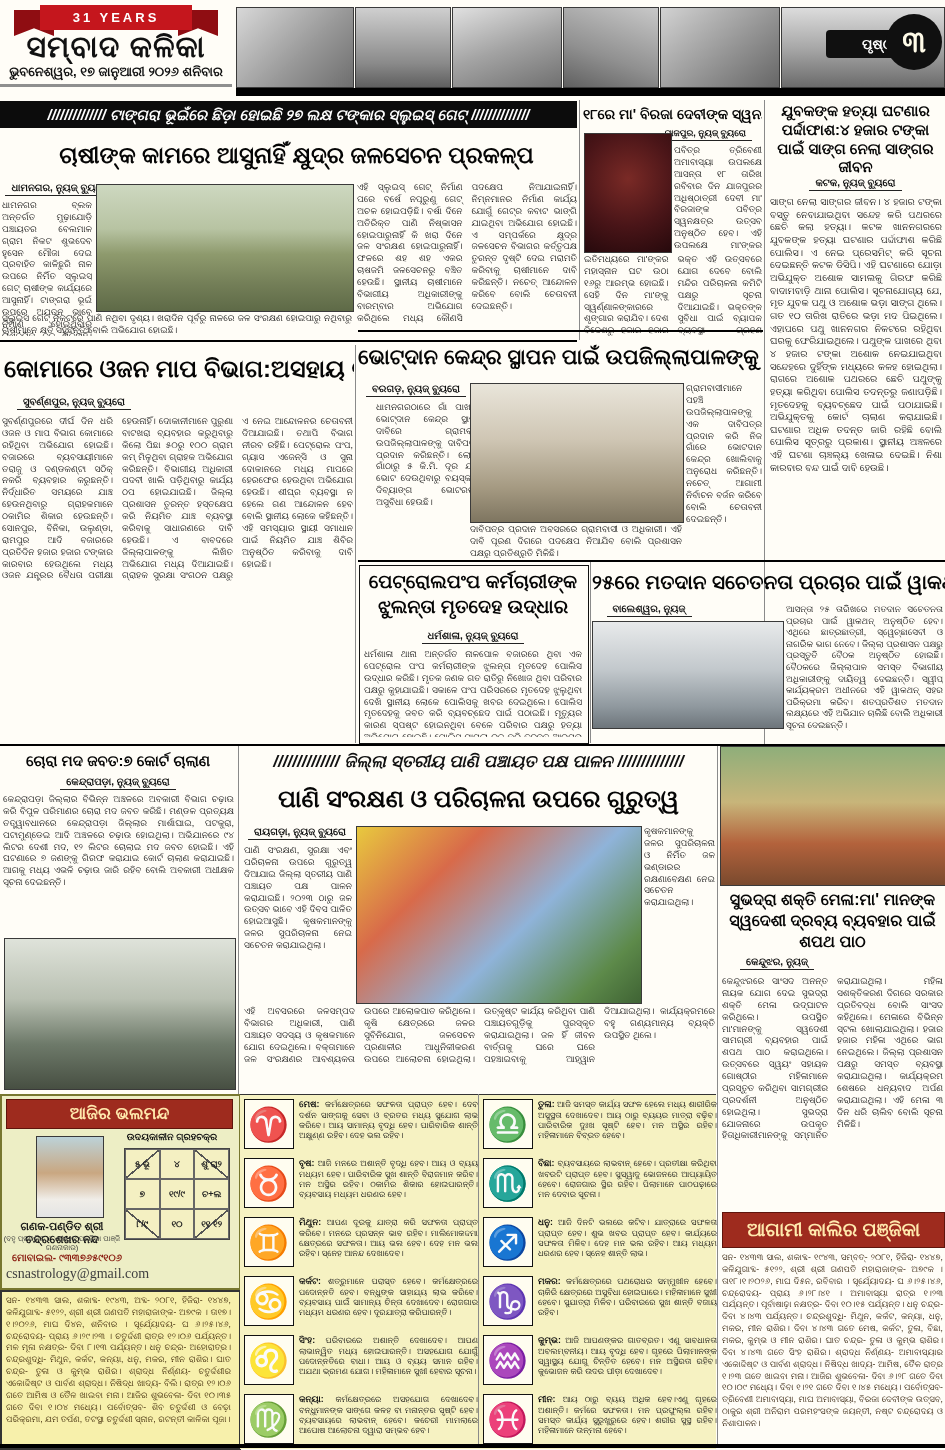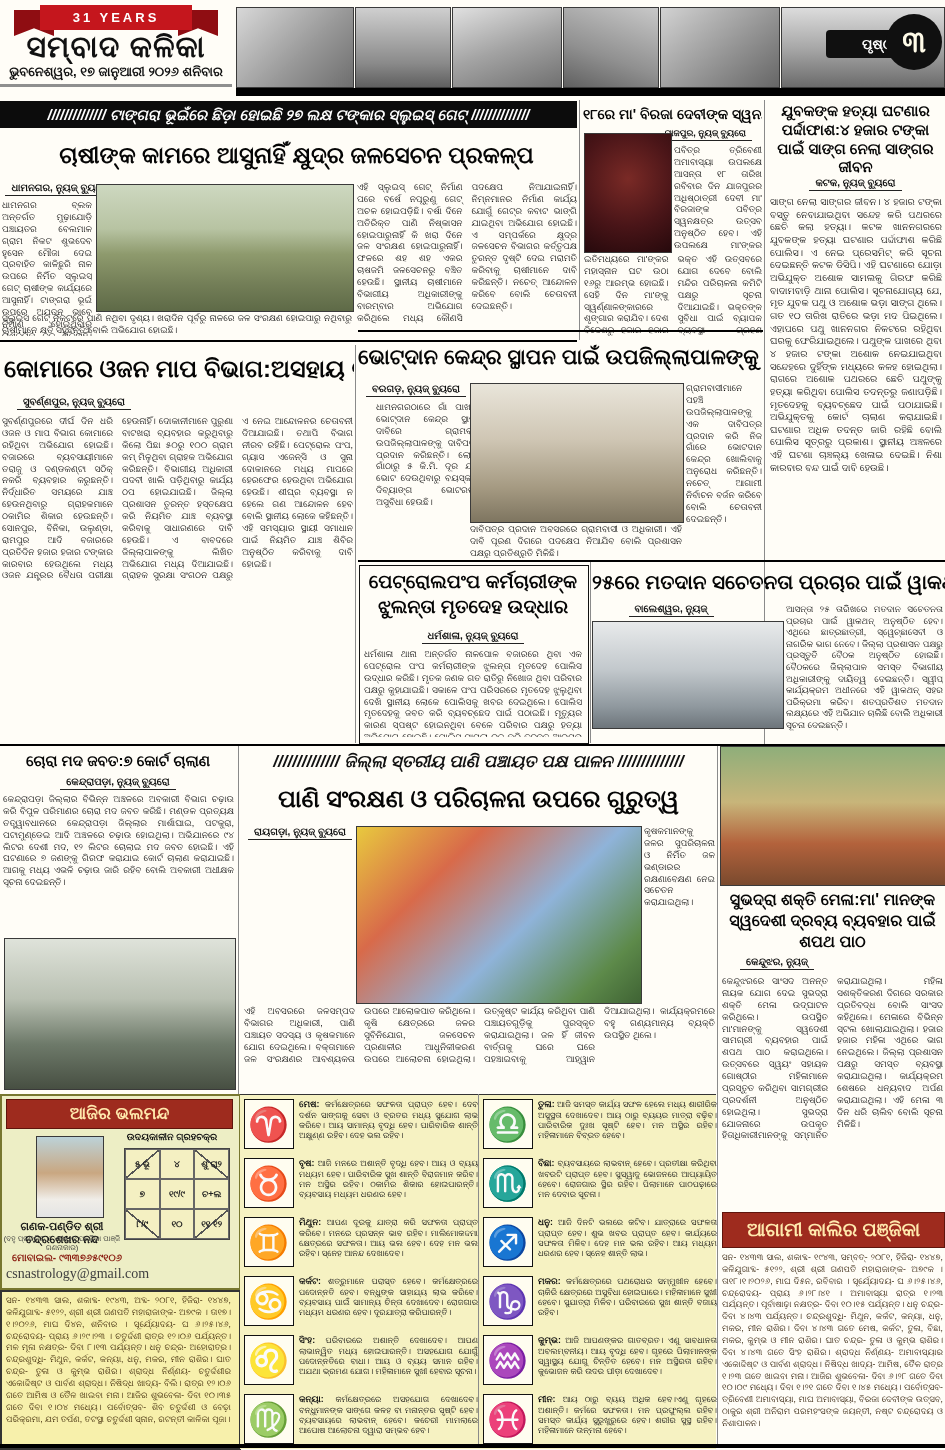--- a/index.html
+++ b/index.html
@@ -122,40 +122,41 @@
   <div class="abs h" style="left:358px;top:560px;width:587px;height:1.5px"></div>
 
   <div class="abs" style="left:359px;top:565px;width:228px;height:177px;border:1.6px solid #111"></div>
   <div class="abs hl c" style="left:363px;top:570px;width:220px;height:56px;font-size:19px;line-height:1.3">ପେଟ୍ରୋଲପଂପ କର୍ମଚାରୀଙ୍କ ଝୁଲନ୍ତା ମୃତଦେହ ଉଦ୍ଧାର</div>
   <div class="abs by" style="left:363px;top:630px;width:220px"><span>ଧର୍ମଶାଳା, ନ୍ୟୁଜ୍ ବ୍ୟୁରୋ</span></div>
   <div class="abs bd" style="left:364px;top:649px;width:218px;height:88px">ଧର୍ମଶାଳା ଥାନା ଅନ୍ତର୍ଗତ ନାଳପୋଳ ବଜାରରେ ଥିବା ଏକ ପେଟ୍ରୋଲ ପଂପ କର୍ମଚାରୀଙ୍କ ଝୁଲନ୍ତା ମୃତଦେହ ପୋଲିସ ଉଦ୍ଧାର କରିଛି। ମୃତକ ଜଣକ ଗତ ରାତିରୁ ନିଖୋଜ ଥିବା ପରିବାର ପକ୍ଷରୁ କୁହାଯାଇଛି। ସକାଳେ ପଂପ ପରିସରରେ ମୃତଦେହ ଝୁଲୁଥିବା ଦେଖି ସ୍ଥାନୀୟ ଲୋକେ ପୋଲିସକୁ ଖବର ଦେଇଥିଲେ। ପୋଲିସ ମୃତଦେହକୁ ଜବତ କରି ବ୍ୟବଚ୍ଛେଦ ପାଇଁ ପଠାଇଛି। ମୃତ୍ୟୁର କାରଣ ସ୍ପଷ୍ଟ ହୋଇନଥିବା ବେଳେ ପରିବାର ପକ୍ଷରୁ ହତ୍ୟା ଅଭିଯୋଗ ହୋଇଛି। ପୋଲିସ ମାମଲା ରୁଜୁ କରି ତଦନ୍ତ ଆରମ୍ଭ କରିଛି।</div>
 
   <div class="abs v" style="left:590px;top:562px;height:181px"></div>
 
   <div class="abs hl c nw" style="left:592px;top:565px;width:353px;height:34px;font-size:20px;line-height:34px">୨୫ରେ ମତଦାନ ସଚେତନତା ପ୍ରଚାର ପାଇଁ ୱାକଥନ୍</div>
-  <div class="abs by" style="left:616px;top:603px;width:110px"><span>ବାଲେଶ୍ୱର, ନ୍ୟୁଜ୍</span></div>
+  <div class="abs by" style="left:594px;top:603px;width:110px"><span>ବାଲେଶ୍ୱର, ନ୍ୟୁଜ୍</span></div>
   <div class="abs ph" style="left:592px;top:621px;width:190px;height:106px;background:linear-gradient(180deg,#e8eaeb 0%,#c2c8cc 45%,#8f989e 80%,#6d757b 100%)"></div>
   <div class="abs bd" style="left:786px;top:604px;width:157px;height:138px;font-size:8.8px">ଆସନ୍ତା ୨୫ ତାରିଖରେ ମତଦାନ ସଚେତନତା ପ୍ରଚାର ପାଇଁ ୱାକଥନ୍ ଅନୁଷ୍ଠିତ ହେବ। ଏଥିରେ ଛାତ୍ରଛାତ୍ରୀ, ସ୍ୱେଚ୍ଛାସେବୀ ଓ ନାଗରିକ ଭାଗ ନେବେ। ଜିଲ୍ଲା ପ୍ରଶାସନ ପକ୍ଷରୁ ପ୍ରସ୍ତୁତି ବୈଠକ ଅନୁଷ୍ଠିତ ହୋଇଛି। ବୈଠକରେ ଜିଲ୍ଲାପାଳ ସମସ୍ତ ବିଭାଗୀୟ ଅଧିକାରୀଙ୍କୁ ଦାୟିତ୍ୱ ଦେଇଛନ୍ତି। ସ୍ୱୀପ୍ କାର୍ଯ୍ୟକ୍ରମ ଅଧୀନରେ ଏହି ୱାକଥନ୍ ସହର ପରିକ୍ରମା କରିବ। ଶତପ୍ରତିଶତ ମତଦାନ ଲକ୍ଷ୍ୟରେ ଏହି ଅଭିଯାନ ଚାଲିଛି ବୋଲି ଅଧିକାରୀ ସୂଚନା ଦେଇଛନ୍ତି।</div>
 
   <div class="abs h" style="left:0;top:744px;width:945px;height:2px"></div>
   <div class="abs v" style="left:238px;top:746px;height:700px"></div>
   <div class="abs v" style="left:717px;top:746px;height:700px"></div>
 
   <div class="abs hl c nw" style="left:0;top:749px;width:236px;height:24px;font-size:15px;line-height:24px">ଚୋରା ମଦ ଜବତ:୭ କୋର୍ଟ ଚାଲାଣ</div>
   <div class="abs by" style="left:0;top:776px;width:236px"><span>କେନ୍ଦ୍ରାପଡ଼ା, ନ୍ୟୁଜ୍ ବ୍ୟୁରୋ</span></div>
   <div class="abs bd" style="left:3px;top:794px;width:231px;height:140px">କେନ୍ଦ୍ରାପଡ଼ା ଜିଲ୍ଲାର ବିଭିନ୍ନ ଅଞ୍ଚଳରେ ଅବକାରୀ ବିଭାଗ ଚଢ଼ାଉ କରି ବିପୁଳ ପରିମାଣର ଚୋରା ମଦ ଜବତ କରିଛି। ମଣ୍ଡଳ ପ୍ରତ୍ୟକ୍ଷ ତତ୍ତ୍ୱାବଧାନରେ କେନ୍ଦ୍ରାପଡ଼ା ଜିଲ୍ଲାର ମାର୍ଶାଘାଇ, ପଟକୁରା, ପଟାମୁଣ୍ଡେଇ ଆଦି ଅଞ୍ଚଳରେ ଚଢ଼ାଉ ହୋଇଥିଲା। ଅଭିଯାନରେ ୯୪ ଲିଟର ଦେଶୀ ମଦ, ୧୨ ଲିଟର ଚୋଲାଇ ମଦ ଜବତ ହୋଇଛି। ଏହି ଘଟଣାରେ ୭ ଜଣଙ୍କୁ ଗିରଫ କରାଯାଇ କୋର୍ଟ ଚାଲାଣ କରାଯାଇଛି। ଆଗକୁ ମଧ୍ୟ ଏଭଳି ଚଢ଼ାଉ ଜାରି ରହିବ ବୋଲି ଅବକାରୀ ଅଧୀକ୍ଷକ ସୂଚନା ଦେଇଛନ୍ତି।</div>
   <div class="abs ph" style="left:4px;top:938px;width:230px;height:150px;background:linear-gradient(180deg,#dfe3da 0%,#b9c0b2 40%,#6e7a6a 70%,#474f42 100%)"></div>
 
   <div class="abs kick" style="left:242px;top:749px;width:473px;height:26px;font-size:17px;line-height:26px">
     <span>//////////////</span>
     <span>ଜିଲ୍ଲା ସ୍ତରୀୟ ପାଣି ପଞ୍ଚାୟତ ପକ୍ଷ ପାଳନ</span>
     <span>//////////////</span>
   </div>
   <div class="abs hl c nw" style="left:242px;top:778px;width:473px;height:42px;font-size:24px;line-height:42px">ପାଣି ସଂରକ୍ଷଣ ଓ ପରିଚାଳନା ଉପରେ ଗୁରୁତ୍ୱ</div>
   <div class="abs by" style="left:244px;top:826px;width:112px"><span>ରାୟଗଡ଼ା, ନ୍ୟୁଜ୍ ବ୍ୟୁରୋ</span></div>
+  <div class="abs bd" style="left:244px;top:845px;width:108px;height:155px">ପାଣି ସଂରକ୍ଷଣ, ସୁରକ୍ଷା ଏବଂ ପରିଚାଳନା ଉପରେ ଗୁରୁତ୍ୱ ଦିଆଯାଇ ଜିଲ୍ଲା ସ୍ତରୀୟ ପାଣି ପଞ୍ଚାୟତ ପକ୍ଷ ପାଳନ କରାଯାଇଛି। ୨୦୨୩ ଠାରୁ ଜଳ ଉତ୍ସବ ଭାବେ ଏହି ଦିବସ ପାଳିତ ହୋଇଆସୁଛି। କୃଷକମାନଙ୍କୁ ଜଳର ସୁପରିଚାଳନା ନେଇ ସଚେତନ କରାଯାଇଥିଲା।</div>
   <div class="abs ph" style="left:356px;top:826px;width:284px;height:176px;background:linear-gradient(135deg,#e8c93e 0%,#d86a4a 28%,#8fb3d9 58%,#5d8a4a 85%,#3f6334 100%)"></div>
   <div class="abs bd" style="left:644px;top:826px;width:71px;height:176px">କୃଷକମାନଙ୍କୁ ଜଳର ସୁପରିଚାଳନା ଓ ନିର୍ମିତ ଜଳ ଭଣ୍ଡାରର ରକ୍ଷଣାବେକ୍ଷଣ ନେଇ ସଚେତନ କରାଯାଇଥିଲା।</div>
   <div class="abs bd c4" style="left:244px;top:1006px;width:471px;height:82px">ଏହି ଅବସରରେ ଜଳସମ୍ପଦ ବିଭାଗର ଅଧିକାରୀ, ପାଣି ପଞ୍ଚାୟତ ସଦସ୍ୟ ଓ କୃଷକମାନେ ଯୋଗ ଦେଇଥିଲେ। ବକ୍ତାମାନେ ଜଳ ସଂରକ୍ଷଣର ଆବଶ୍ୟକତା ଉପରେ ଆଲୋକପାତ କରିଥିଲେ। କୃଷି କ୍ଷେତ୍ରରେ ଜଳର ସୁବିନିଯୋଗ, ଜଳସେଚନ ପ୍ରଣାଳୀର ଆଧୁନିକୀକରଣ ଉପରେ ଆଲୋଚନା ହୋଇଥିଲା। ଉତ୍କୃଷ୍ଟ କାର୍ଯ୍ୟ କରିଥିବା ପାଣି ପଞ୍ଚାୟତଗୁଡ଼ିକୁ ପୁରସ୍କୃତ କରାଯାଇଥିଲା। ଜଳ ହିଁ ଜୀବନ ବାର୍ତ୍ତାକୁ ଘରେ ଘରେ ପହଞ୍ଚାଇବାକୁ ଆହ୍ୱାନ ଦିଆଯାଇଥିଲା। କାର୍ଯ୍ୟକ୍ରମରେ ବହୁ ଗଣ୍ୟମାନ୍ୟ ବ୍ୟକ୍ତି ଉପସ୍ଥିତ ଥିଲେ।</div>
 
   <div class="abs ph" style="left:720px;top:746px;width:225px;height:138px;background:linear-gradient(180deg,#8fae7a 0%,#c8b57a 40%,#b3623c 70%,#7a4a2e 100%)"></div>
   <div class="abs hl c" style="left:722px;top:890px;width:221px;height:62px;font-size:16px;line-height:1.3">ସୁଭଦ୍ରା ଶକ୍ତି ମେଳା:ମା' ମାନଙ୍କ ସ୍ୱଦେଶୀ ଦ୍ରବ୍ୟ ବ୍ୟବହାର ପାଇଁ ଶପଥ ପାଠ</div>
   <div class="abs by" style="left:722px;top:956px;width:110px"><span>କେନ୍ଦୁଝର, ନ୍ୟୁଜ୍</span></div>
   <div class="abs bd c2" style="left:722px;top:976px;width:221px;height:228px">କେନ୍ଦୁଝରରେ ସାଂସଦ ଅନନ୍ତ ନାୟକ ଯୋଗ ଦେଇ ସୁଭଦ୍ରା ଶକ୍ତି ମେଳା ଉଦ୍‌ଘାଟନ କରିଥିଲେ। ଉପସ୍ଥିତ ମା'ମାନଙ୍କୁ ସ୍ୱଦେଶୀ ସାମଗ୍ରୀ ବ୍ୟବହାର ପାଇଁ ଶପଥ ପାଠ କରାଇଥିଲେ। ଉତ୍ସବରେ ସ୍ୱୟଂ ସହାୟକ ଗୋଷ୍ଠୀର ମହିଳାମାନେ ପ୍ରସ୍ତୁତ କରିଥିବା ସାମଗ୍ରୀର ପ୍ରଦର୍ଶନୀ ଅନୁଷ୍ଠିତ ହୋଇଥିଲା। ସୁଭଦ୍ରା ଯୋଜନାରେ ଉପକୃତ ହିତାଧିକାରୀମାନଙ୍କୁ ସମ୍ମାନିତ କରାଯାଇଥିଲା। ମହିଳା ସଶକ୍ତିକରଣ ଦିଗରେ ସରକାର ପ୍ରତିବଦ୍ଧ ବୋଲି ସାଂସଦ କହିଥିଲେ। ମେଳାରେ ବିଭିନ୍ନ ସ୍ଟଲ ଖୋଲାଯାଇଥିଲା। ହଜାର ହଜାର ମହିଳା ଏଥିରେ ଭାଗ ନେଇଥିଲେ। ଜିଲ୍ଲା ପ୍ରଶାସନ ପକ୍ଷରୁ ସମସ୍ତ ବ୍ୟବସ୍ଥା କରାଯାଇଥିଲା। କାର୍ଯ୍ୟକ୍ରମ ଶେଷରେ ଧନ୍ୟବାଦ ଅର୍ପଣ କରାଯାଇଥିଲା। ଏହି ମେଳା ୩ ଦିନ ଧରି ଚାଲିବ ବୋଲି ସୂଚନା ମିଳିଛି।</div>
 
   <div class="abs horobox" style="left:0;top:1094px;width:237px;height:192px"></div>

